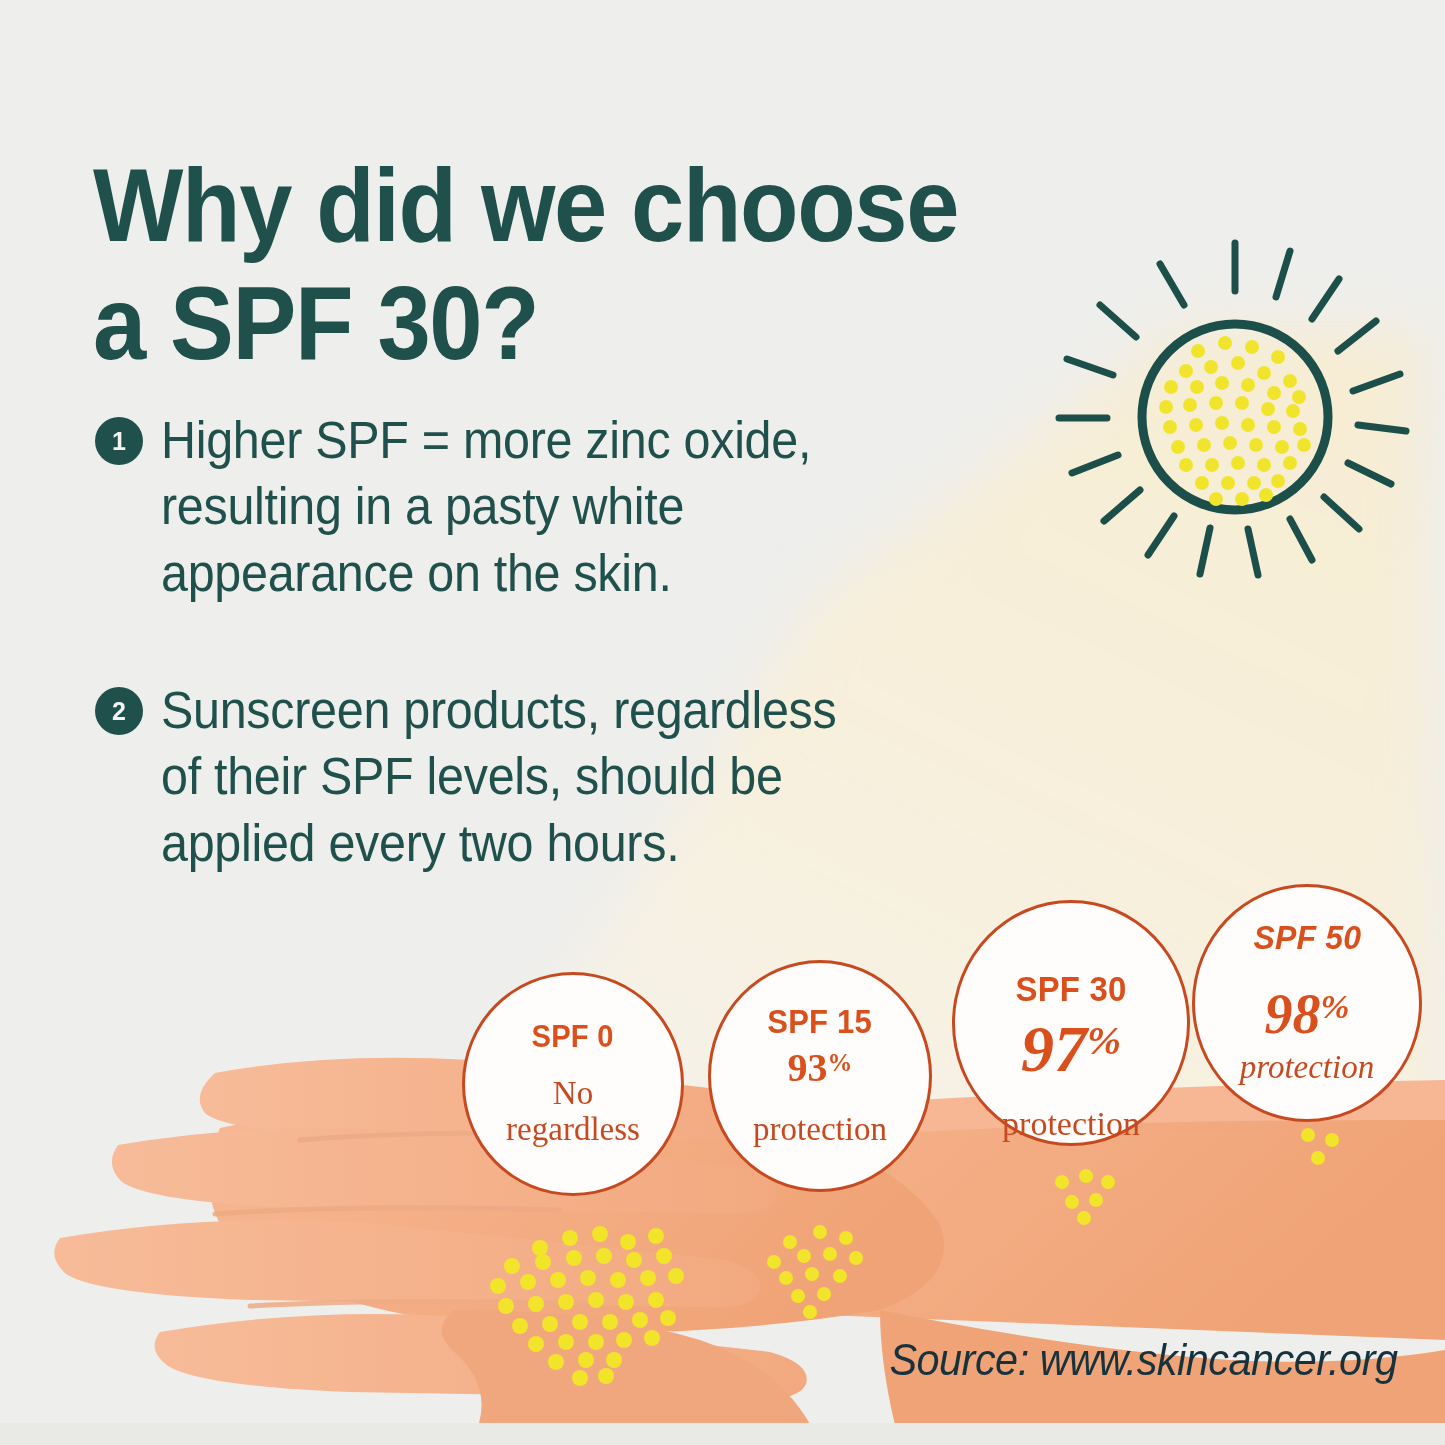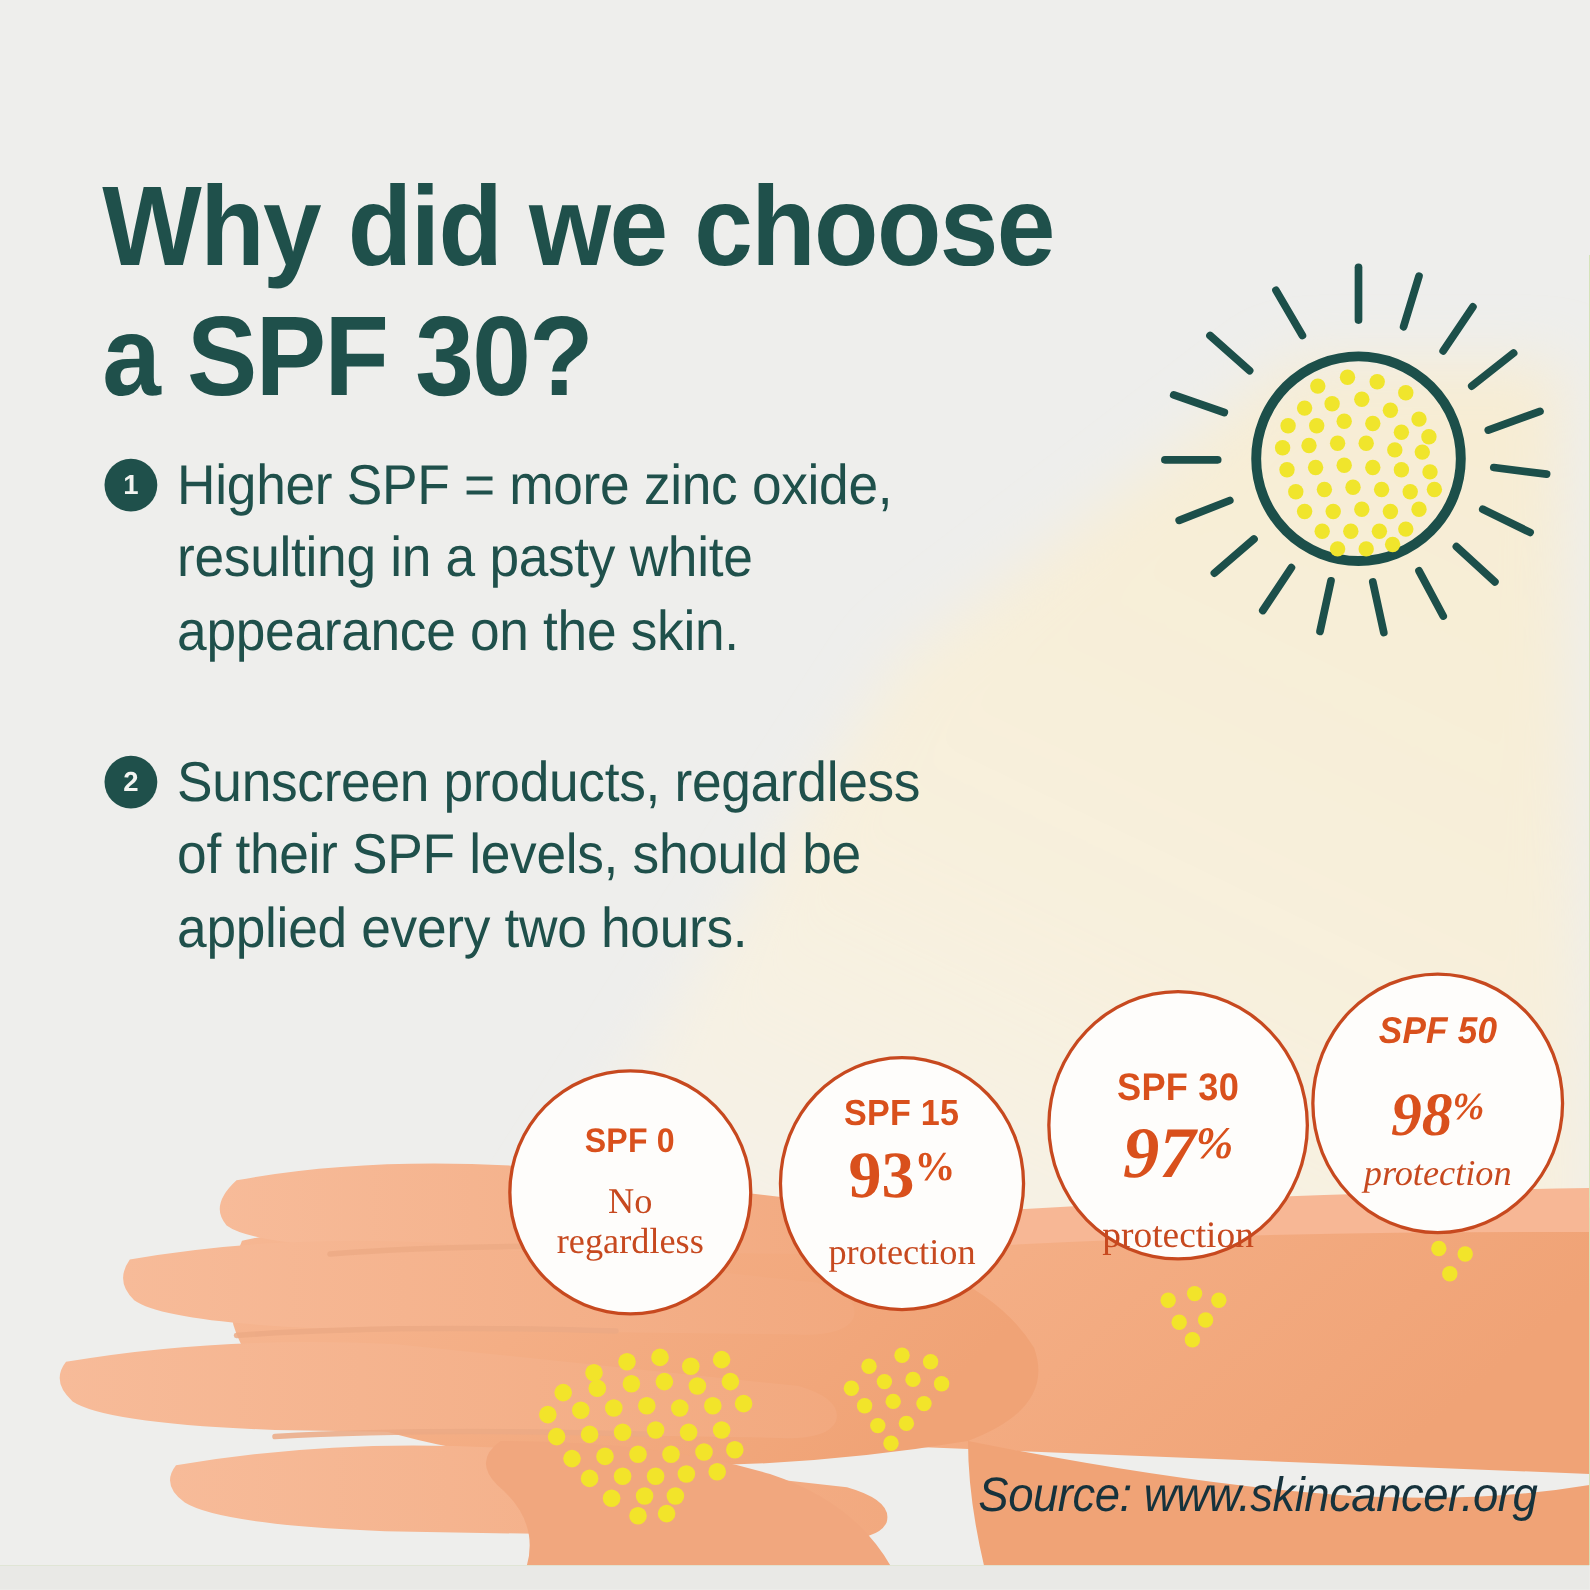--- a/index.html
+++ b/index.html
@@ -5,21 +5,21 @@
   html, body {
     margin: 0;
     padding: 0;
     background: #e9e9e6;
   }
   #poster {
     position: relative;
     width: 1445px;
     height: 1423px;
     overflow: hidden;
-    background: #84cc16;
+    background: #f97316;
     font-family: "Liberation Sans", sans-serif;
     -webkit-font-smoothing: antialiased;
   }
 
   
   .bg-base {
     position: absolute;
     inset: 0;
     background: #eeeeec;
   }
@@ -138,21 +138,21 @@
 
   .b0  { left: 462px; top: 972px;  width: 216px; height: 218px; }
   .b15 { left: 708px; top: 960px;  width: 218px; height: 226px; }
   .b30 { left: 952px; top: 900px;  width: 232px; height: 240px; justify-content: flex-end; }
   .b50 { left: 1192px; top: 884px; width: 224px; height: 232px; font-style: italic; }
 
   .b0  .spf-label { font-size: 31px; margin-bottom: 24px; }
   .b0  .prot      { font-size: 33px; }
 
   .b15 .spf-label { font-size: 33px; margin-bottom: 10px; }
-  .b15 .pct       { font-size: 60px; margin-bottom: 24px; text-align: center; }
+  .b15 .pct       { font-size: 40px; margin-bottom: 24px; text-align: center; }
   .b15 .prot      { font-size: 33px; }
 
   .b30 .spf-label { font-size: 35px; margin-bottom: 10px; }
   .b30 .pct       { font-size: 66px; margin-bottom: 24px; font-style: italic; }
   .b30 .prot      { font-size: 34px; }
 
   .b50 .spf-label { font-size: 34px; margin-bottom: 10px; }
   .b50 .pct       { font-size: 56px; margin-bottom: 8px; margin-top: 22px; }
   .b50 .prot      { font-size: 33px; }
 

